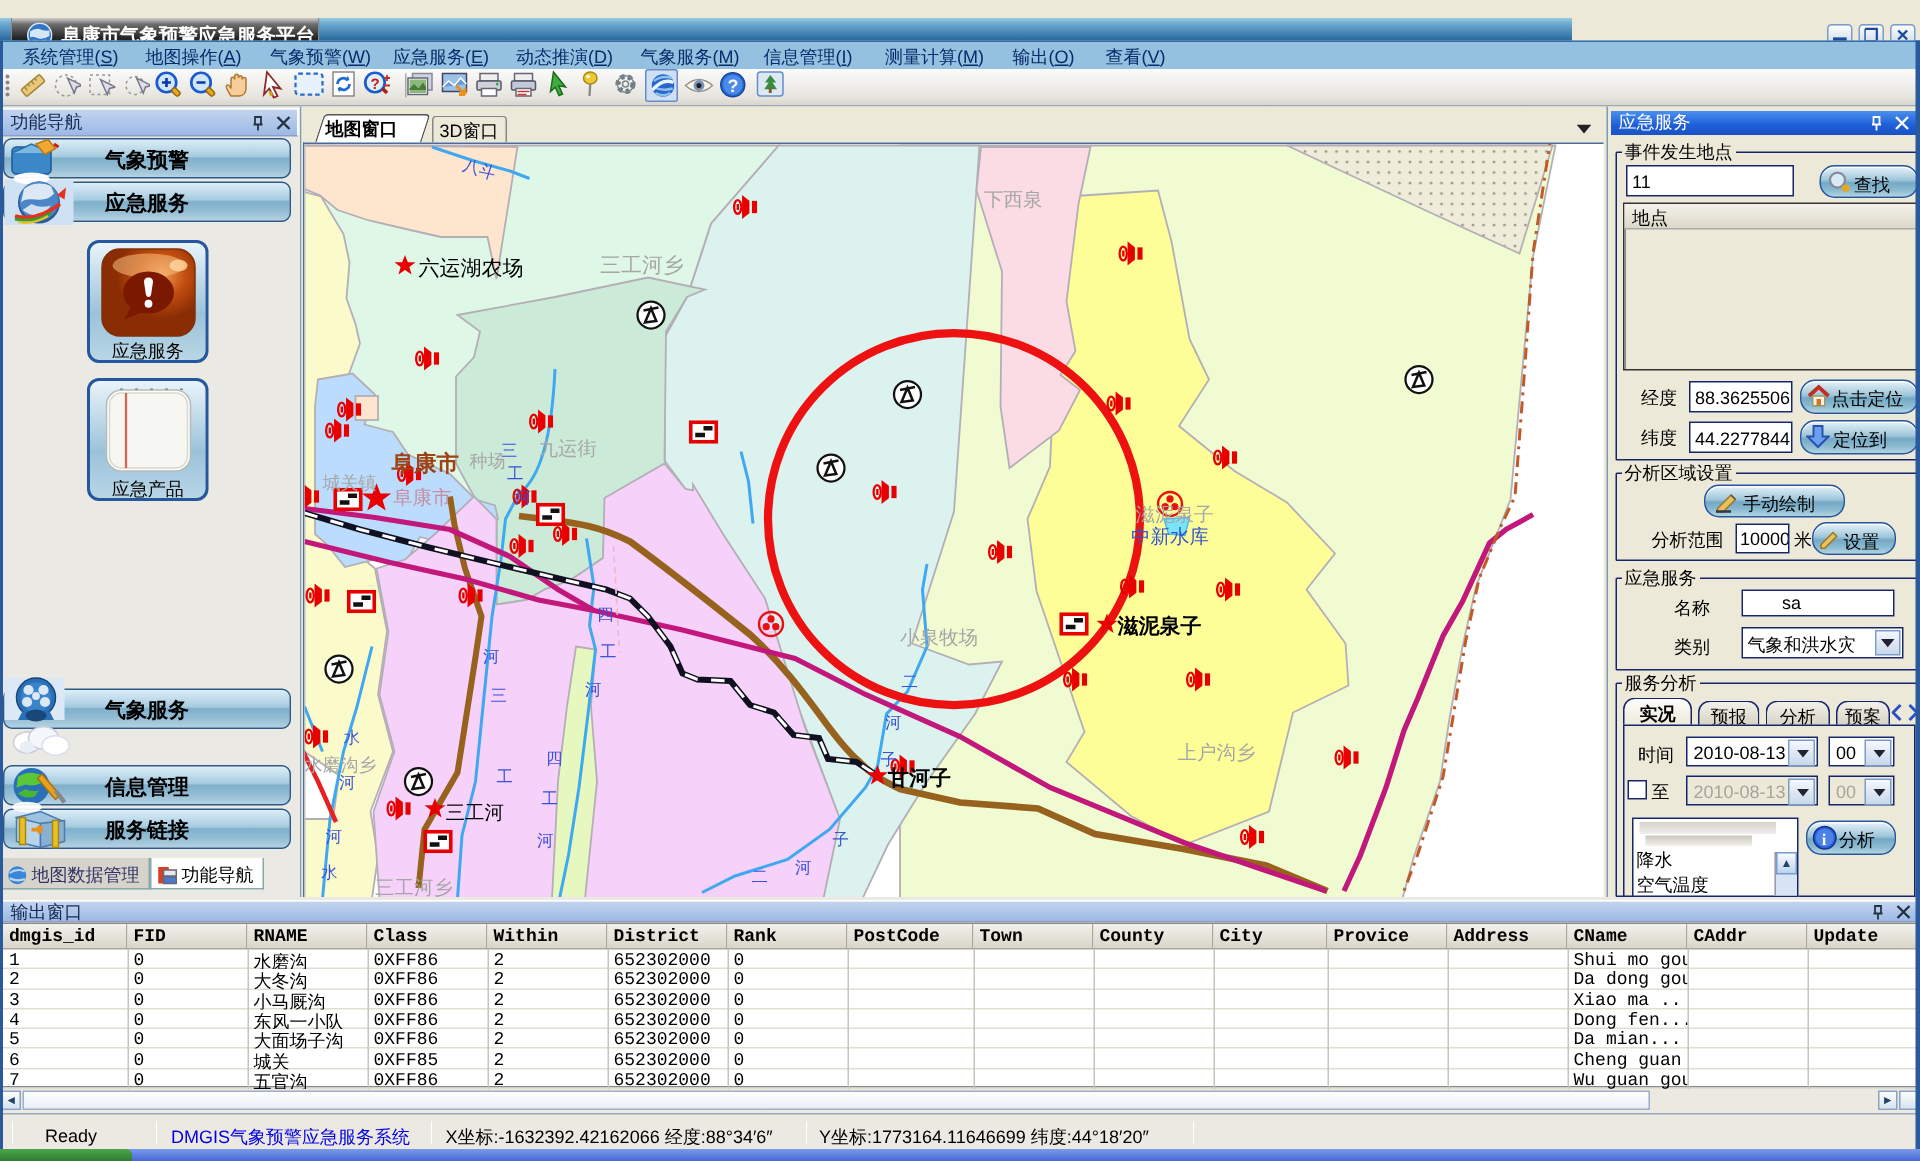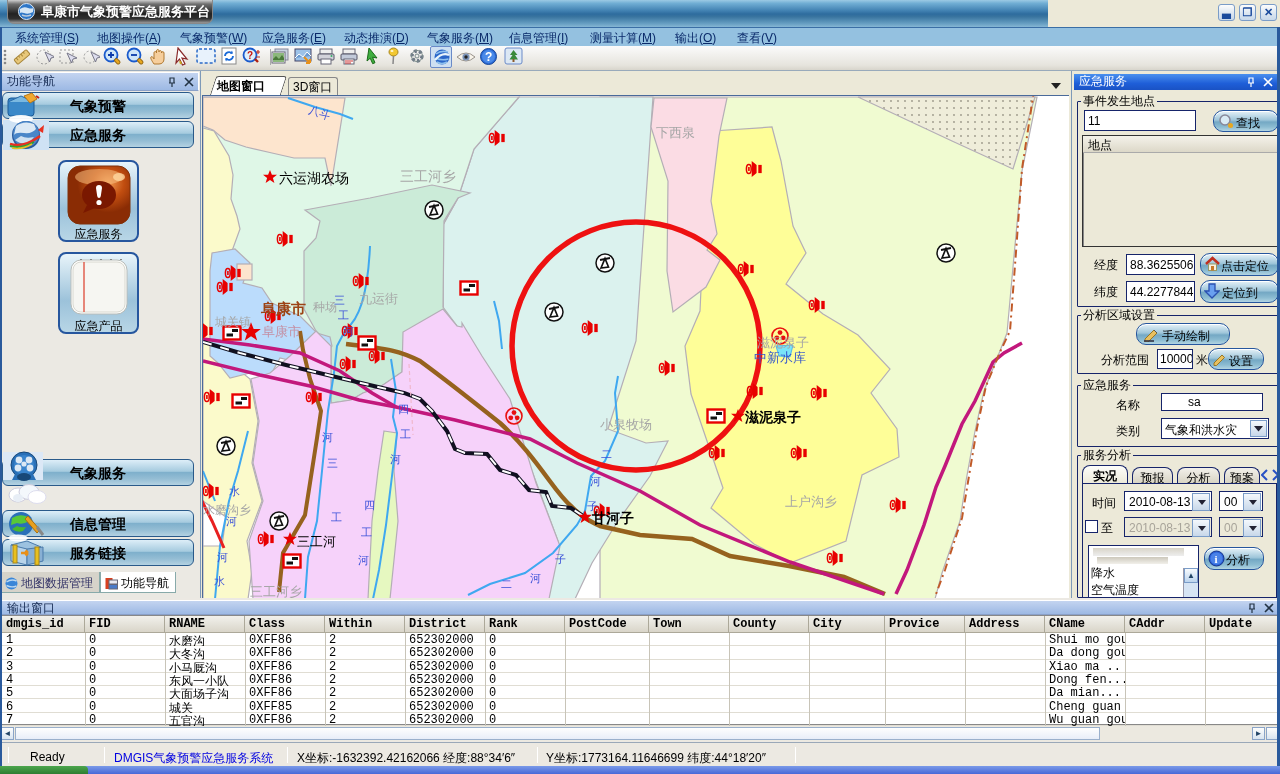--- a/index.html
+++ b/index.html
@@ -1,20 +1,20 @@
 <!DOCTYPE html>
 <html><head>
 <meta charset="utf-8">
 <style>
 *{margin:0;padding:0;box-sizing:border-box;}
 html,body{width:1280px;height:774px;overflow:hidden;}
 body{font-family:"Liberation Sans",sans-serif;position:relative;background:#ece9d8;font-size:12px;}
 .abs{position:absolute;}
 
-#titlebar{position:absolute;left:0;top:0;width:1048px;height:27px;
+#titlebar{position:absolute;left:0;top:12px;width:1048px;height:27px;
  background:linear-gradient(#9ccae4 0%,#71aed4 12%,#4484b4 38%,#2e6c9e 52%,#39749f 62%,#649cc0 86%,#85b6d4 100%);}
 #titletab{position:absolute;left:7px;top:0px;width:206px;height:24px;border-radius:0 0 7px 7px;
  background:linear-gradient(#cfcfcf 0%,#6e6e6e 18%,#3c3c3c 45%,#222 60%,#303030 82%,#9a9a9a 100%);
  border:1px solid #888;border-top:none;display:flex;align-items:center;color:#fff;font-weight:bold;font-size:13px;white-space:nowrap;}
 .winbtn{position:absolute;top:4px;width:17px;height:17px;border-radius:3px;
  background:linear-gradient(#fdfdfd,#dfe8f2 50%,#c8d8ea);border:1px solid #7a9cc8;color:#1a4a9c;
  font-size:11px;font-weight:bold;text-align:center;line-height:15px;}
 
 #menubar{position:absolute;left:0;top:27px;width:1280px;height:19px;background:#94c1e0;border-top:1px solid #3a6ea5;
  color:#0a2a6a;font-size:12px;}

